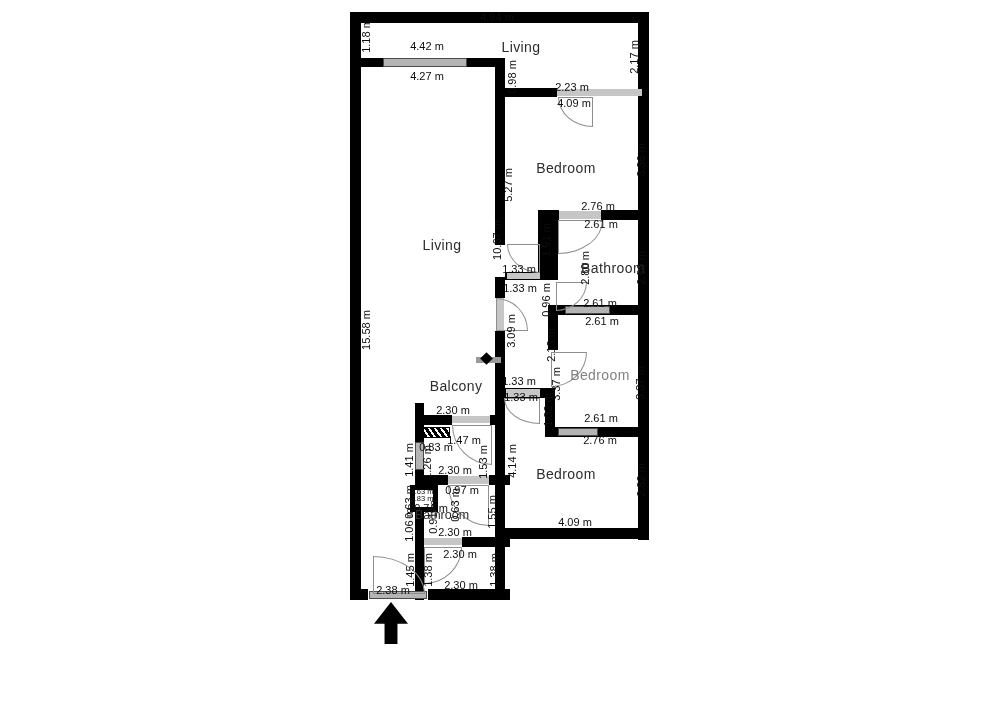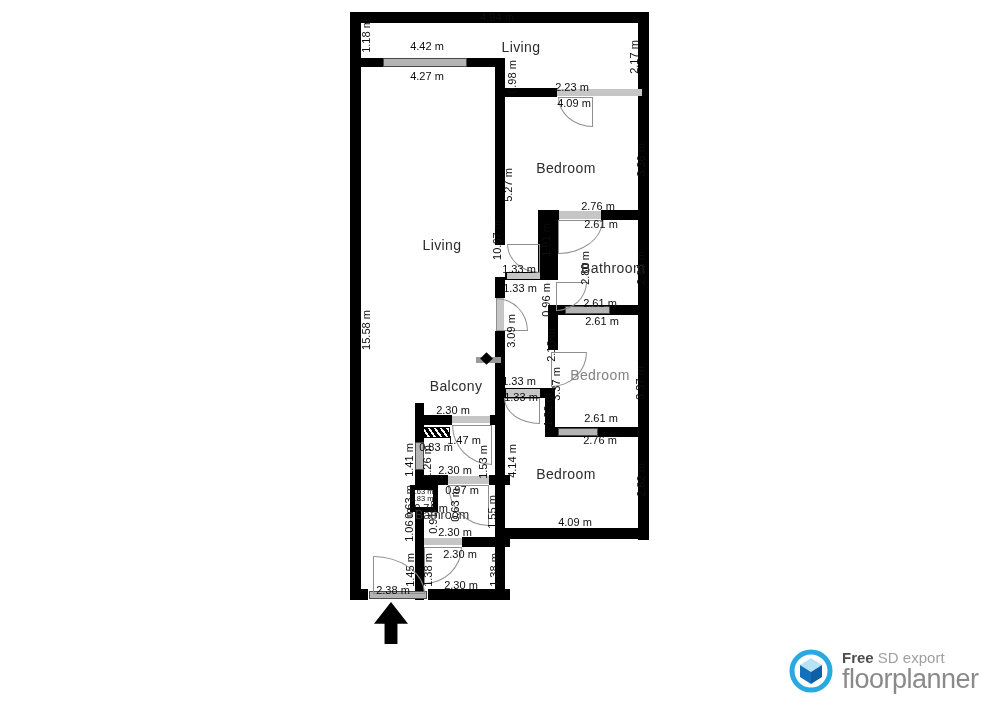--- a/index.html
+++ b/index.html
@@ -97,35 +97,20 @@
   <div class="arc bl" style="left:448px;top:485px;width:41px;height:41px;"></div>
   <div class="arc br" style="left:424px;top:547px;width:38px;height:37px;"></div>
   <div class="arc tr" style="left:373px;top:556px;width:52px;height:38px;"></div>
 
   <div class="appl" style="left:423px;top:427px;width:27px;height:11px;"></div>
   <div class="shaft" style="left:410px;top:485px;width:28px;height:27px;"></div>
   <div class="stub" style="left:476px;top:357px;width:25px;height:6px;"></div>
   <div class="diamond" style="left:482px;top:354px;"></div>
   <div class="arrow" style="left:374px;top:602px;width:34px;height:42px;"></div>
 
-  <div id="logo">
-    <svg width="46" height="46" viewBox="0 0 46 46">
-      <circle cx="23" cy="23" r="19" fill="#ffffff" stroke="#29a9e1" stroke-width="5"></circle>
-      <polygon points="23,10 34,17 23,24 12,17" fill="#b8e2f5"></polygon>
-      <polygon points="12,17 23,24 23,36 12,29" fill="#1470b8"></polygon>
-      <polygon points="23,24 34,17 34,29 23,36" fill="#0d5fa8"></polygon>
-    </svg>
-    <div id="logo-text">
-      <div class="free-line">
-        <span class="free-word">Free</span>
-        <span class="export-word">SD export</span>
-      </div>
-      <div class="brand">floorplanner</div>
-    </div>
-  </div>
 
 <span class="lbl" style="left: 497px; top: 17px;">4.94 m</span>
     <span class="lbl v" style="left: 366px; top: 36px;">1.18 m</span>
     <span class="lbl" style="left: 427px; top: 46px;">4.42 m</span>
     <span class="lbl room" style="left: 521px; top: 47px;">Living</span>
     <span class="lbl" style="left: 427px; top: 76px; text-align: center;">4.27 m</span>
     <span class="lbl v" style="left: 512px; top: 77px;">0.98 m</span>
     <span class="lbl v" style="left: 634px; top: 57px;">2.17 m</span>
     <span class="lbl" style="left: 572px; top: 87px;">2.23 m</span>
     <span class="lbl" style="left: 574px; top: 103px;">4.09 m</span>

